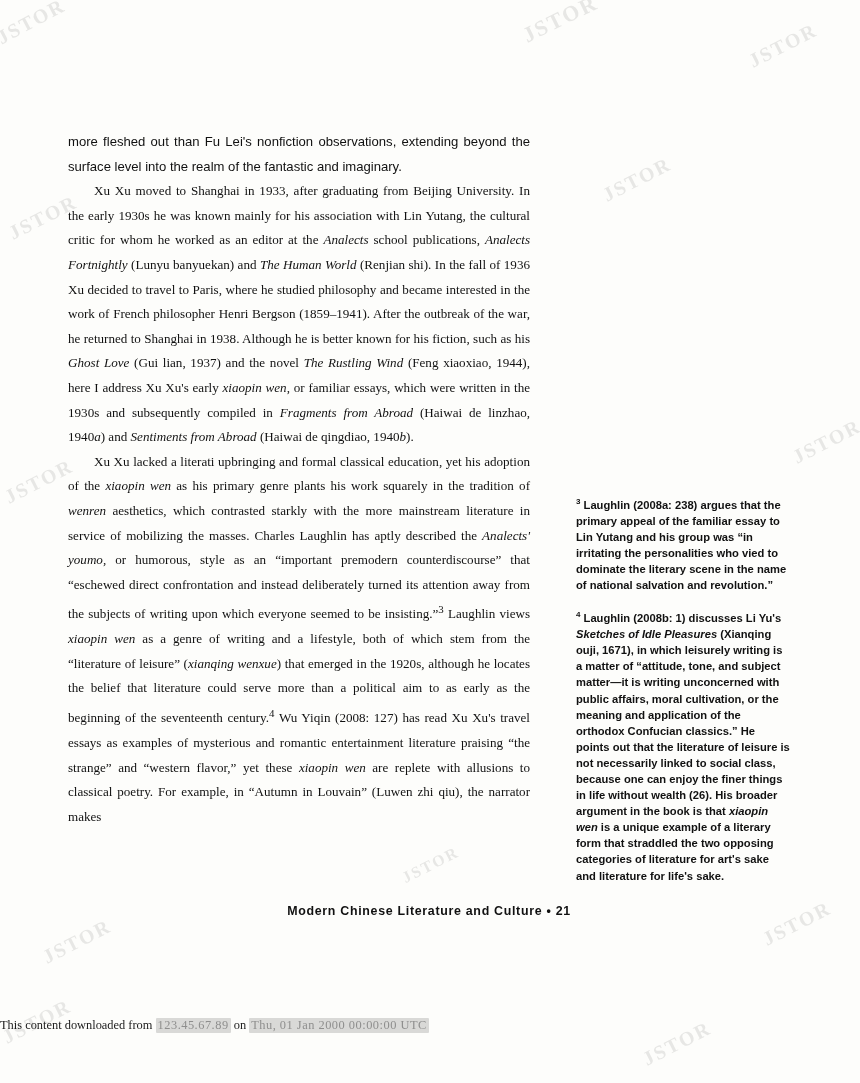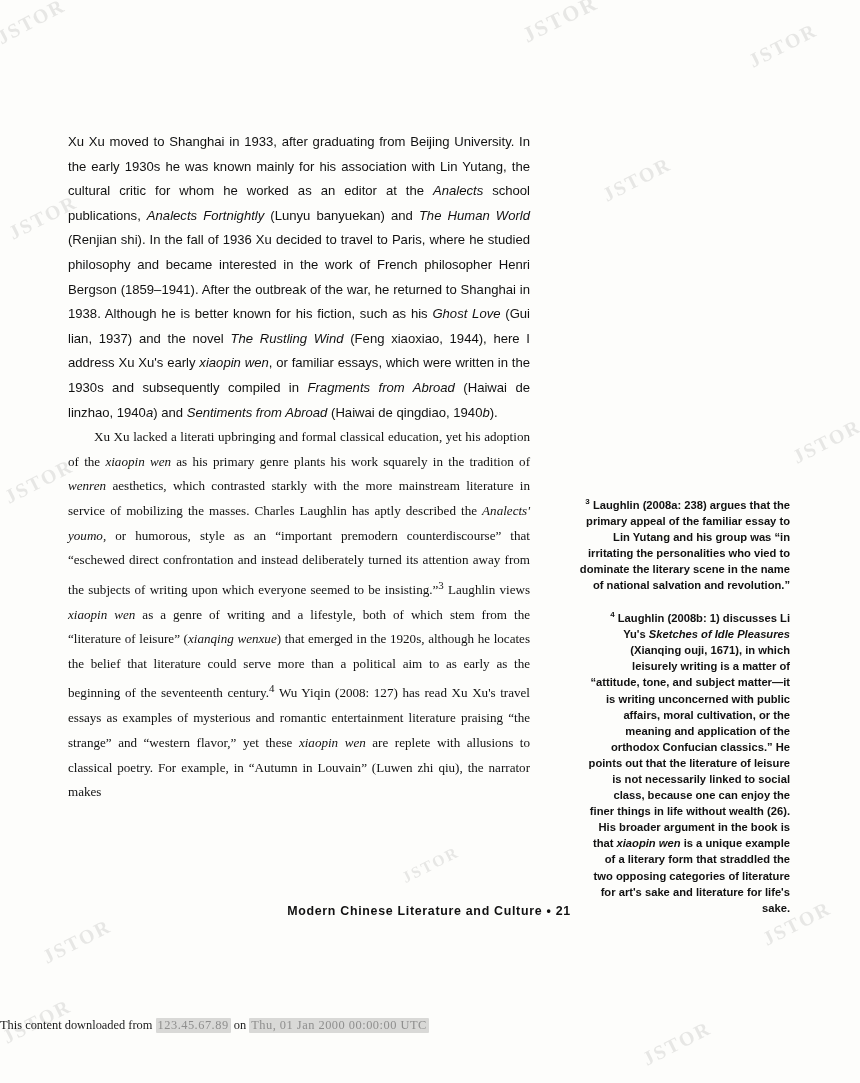--- a/index.html
+++ b/index.html
@@ -71,23 +71,23 @@
   #notes-col {
     position: absolute;
     left: 508px;
     top: 364px;
     width: 214px;
     font-family: "Liberation Sans", sans-serif;
     font-size: 11.2px;
     line-height: 16.1px;
     font-weight: bold;
     color: #111;
-    text-align: right;
+    text-align: left;
   }
-  .note + .note { margin-top: 14px; margin-left: 12px; }
+  .note + .note { margin-top: 14px; }
   .note sup {
     font-size: 8px;
     vertical-align: super;
   }
 
   
   #running-footer {
     position: absolute;
     left: 0;
     top: 774px;
@@ -134,20 +134,21 @@
   <div class="wm" style="left:790px; top:430px; font-size:20px; transform:rotate(-27deg);">JSTOR</div>
   <div class="wm" style="left:400px; top:856px; font-size:16px; transform:rotate(-27deg);">JSTOR</div>
   <div class="wm" style="left:40px; top:930px; font-size:20px; transform:rotate(-27deg);">JSTOR</div>
   <div class="wm" style="left:760px; top:912px; font-size:20px; transform:rotate(-27deg);">JSTOR</div>
   <div class="wm" style="left:0px; top:1010px; font-size:20px; transform:rotate(-27deg);">JSTOR</div>
   <div class="wm" style="left:640px; top:1032px; font-size:20px; transform:rotate(-27deg);">JSTOR</div>
 
   <div id="content">
 
     <div id="body-col">
+      <p>more fleshed out than Fu Lei's nonfiction observations, extending beyond the surface level into the realm of the fantastic and imaginary.</p>
       <p>Xu Xu moved to Shanghai in 1933, after graduating from Beijing University. In the early 1930s he was known mainly for his association with Lin Yutang, the cultural critic for whom he worked as an editor at the <span class="it">Analects</span> school publications, <span class="it">Analects Fortnightly</span> (Lunyu banyuekan) and <span class="it">The Human World</span> (Renjian shi). In the fall of 1936 Xu decided to travel to Paris, where he studied philosophy and became interested in the work of French philosopher Henri Bergson (1859–1941). After the outbreak of the war, he returned to Shanghai in 1938. Although he is better known for his fiction, such as his <span class="it">Ghost Love</span> (Gui lian, 1937) and the novel <span class="it">The Rustling Wind</span> (Feng xiaoxiao, 1944), here I address Xu Xu's early <span class="it">xiaopin wen</span>, or familiar essays, which were written in the 1930s and subsequently compiled in <span class="it">Fragments from Abroad</span> (Haiwai de linzhao, 1940<span class="it">a</span>) and <span class="it">Sentiments from Abroad</span> (Haiwai de qingdiao, 1940<span class="it">b</span>).</p>
       <p>Xu Xu lacked a literati upbringing and formal classical education, yet his adoption of the <span class="it">xiaopin wen</span> as his primary genre plants his work squarely in the tradition of <span class="it">wenren</span> aesthetics, which contrasted starkly with the more mainstream literature in service of mobilizing the masses. Charles Laughlin has aptly described the <span class="it">Analects'</span> <span class="it">youmo</span>, or humorous, style as an “important premodern counterdiscourse” that “eschewed direct confrontation and instead deliberately turned its attention away from the subjects of writing upon which everyone seemed to be insisting.”<sup>3</sup> Laughlin views <span class="it">xiaopin wen</span> as a genre of writing and a lifestyle, both of which stem from the “literature of leisure” (<span class="it">xianqing wenxue</span>) that emerged in the 1920s, although he locates the belief that literature could serve more than a political aim to as early as the beginning of the seventeenth century.<sup>4</sup> Wu Yiqin (2008: 127) has read Xu Xu's travel essays as examples of mysterious and romantic entertainment literature praising “the strange” and “western flavor,” yet these <span class="it">xiaopin wen</span> are replete with allusions to classical poetry. For example, in “Autumn in Louvain” (Luwen zhi qiu), the narrator makes</p>
     </div>
 
     <div id="notes-col">
       <div class="note">
         <sup>3</sup>
         <span>Laughlin (2008a: 238) argues that the primary appeal of the familiar essay to Lin Yutang and his group was “in irritating the personalities who vied to dominate the literary scene in the name of national salvation and revolution.”</span>
       </div>
       <div class="note">

